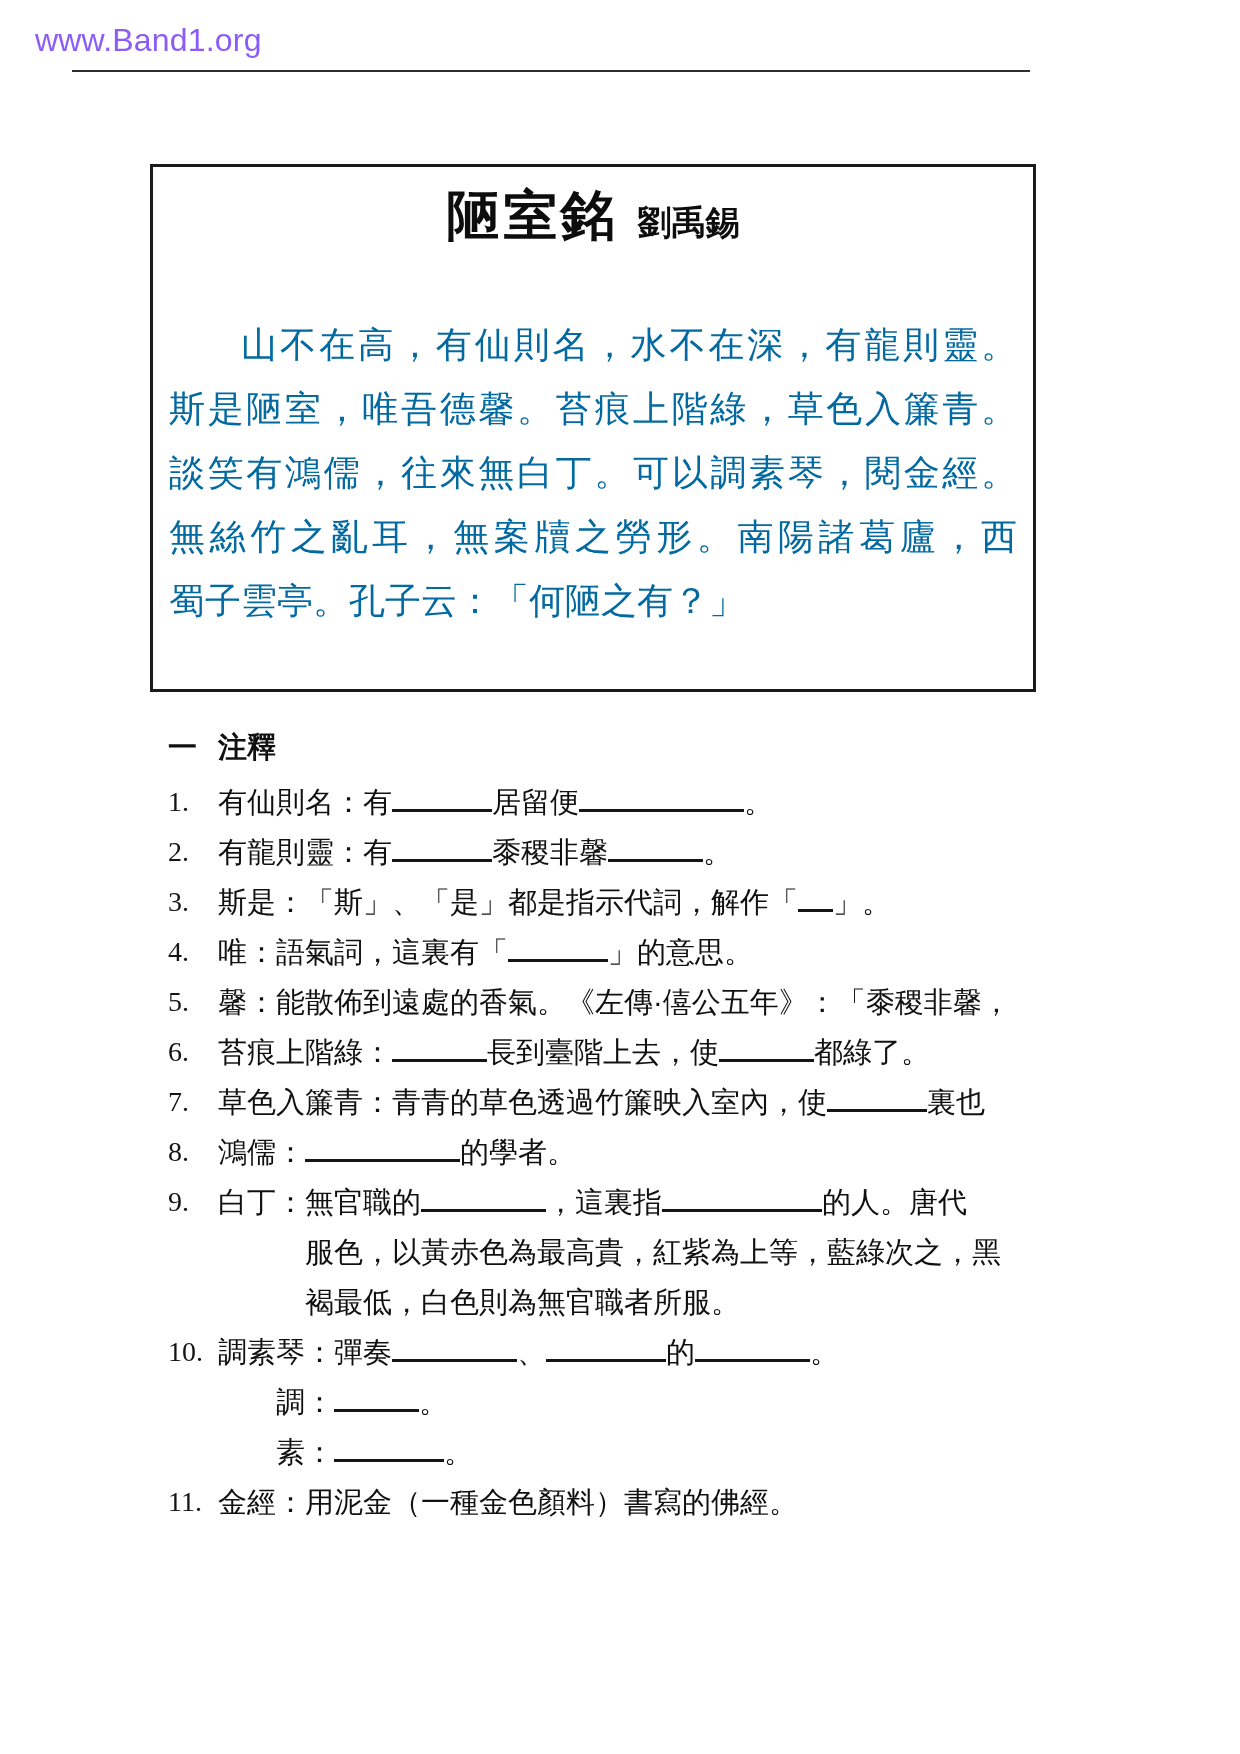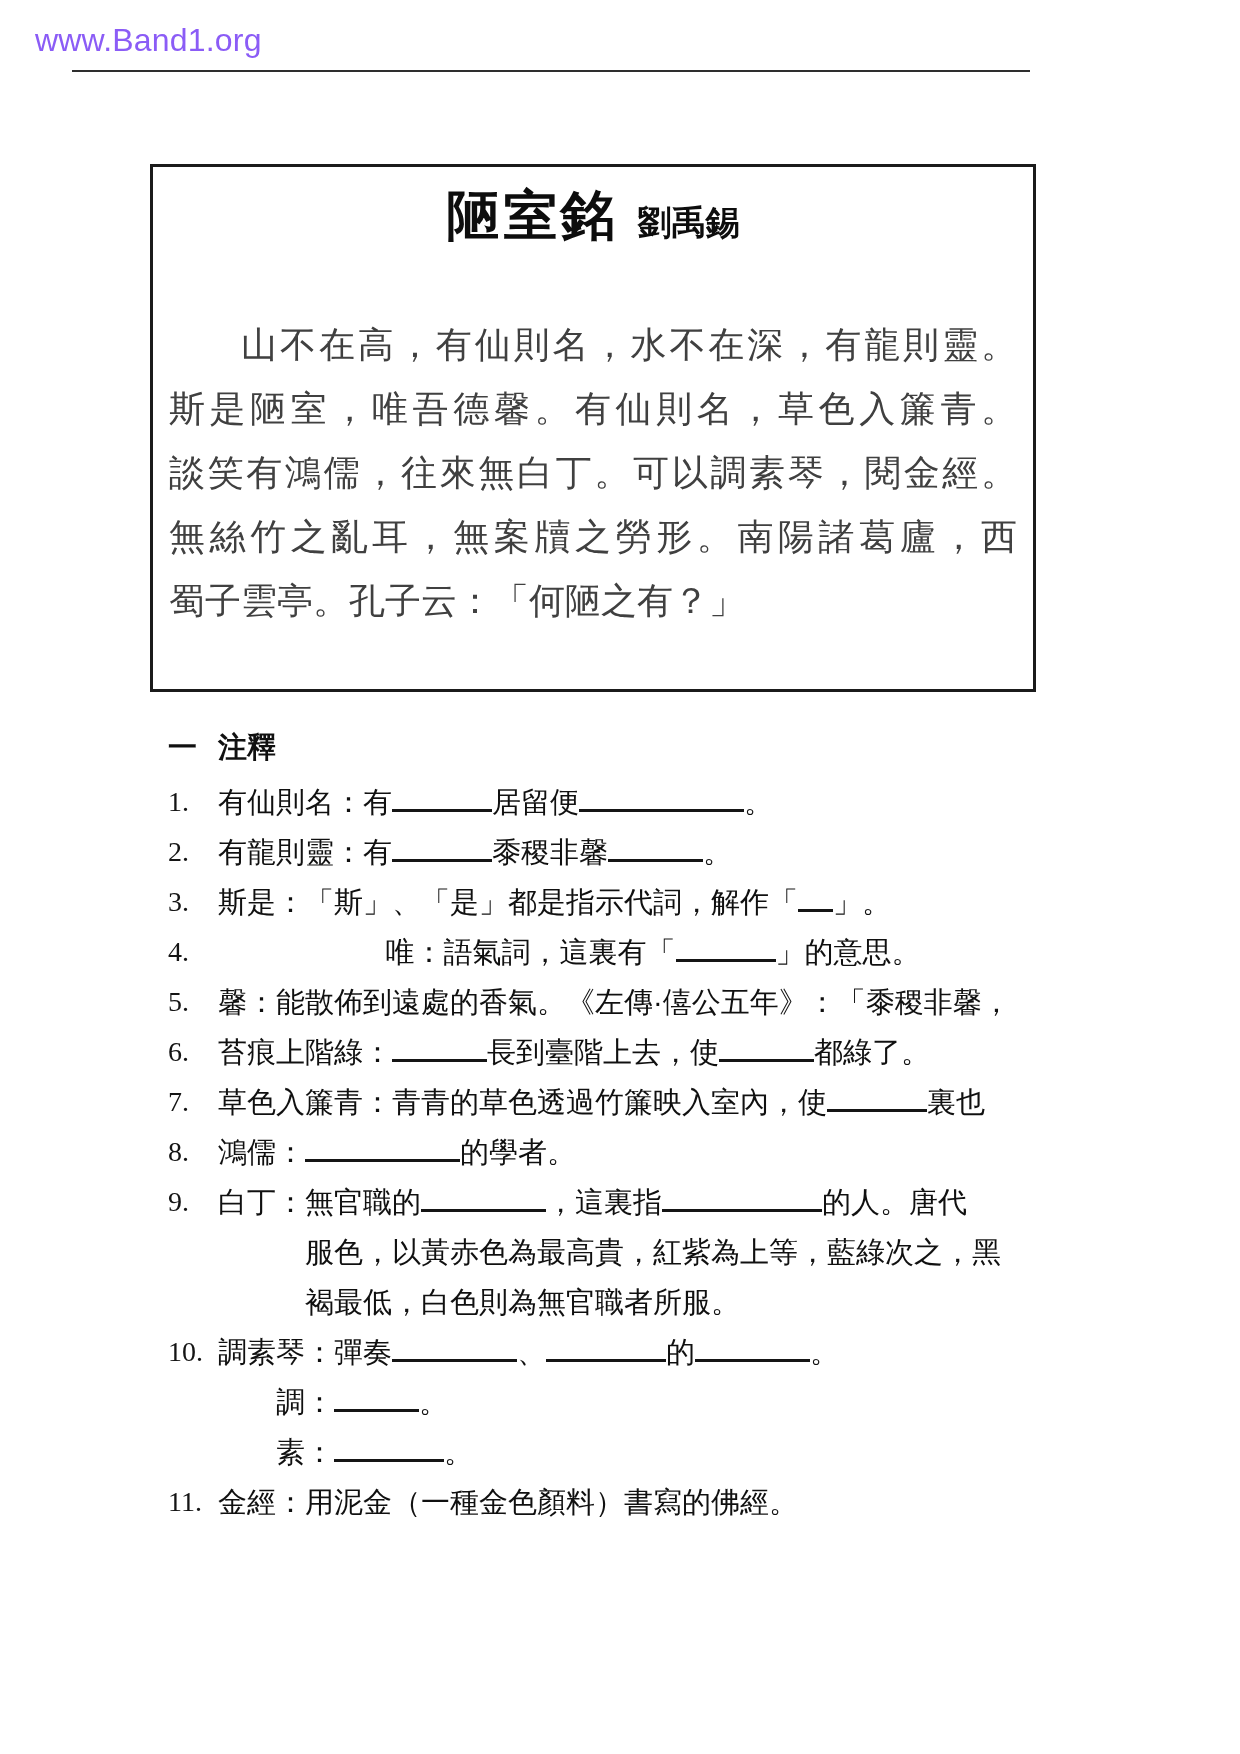--- a/index.html
+++ b/index.html
@@ -17,21 +17,21 @@
     border-top:2px solid #2e2e2e;
   }
   .poem-box{
     position:absolute;left:150px;top:164px;width:886px;height:528px;
     box-sizing:border-box;border:3px solid #1b1b1b;
     padding:16px 16px 0 16px;background:#fff;
   }
   .poem-title-row{text-align:center;line-height:64px;white-space:nowrap;}
   .poem-title-main{font-size:54px;font-weight:bold;letter-spacing:3px;color:#0d0d0d;}
   .poem-title-author{font-size:34px;font-weight:bold;margin-left:20px;color:#0d0d0d;}
-  .poem-body{margin-top:52px;font-size:36px;line-height:64px;color:#404040;}
+  .poem-body{margin-top:52px;font-size:36px;line-height:64px;color:#0369a1;}
   .poem-line{text-align:justify;text-align-last:justify;}
   .poem-line.first{text-indent:72px;}
   .poem-line.last{text-align-last:left;}
   .notes{
     position:absolute;left:168px;top:722px;width:920px;
     font-size:29px;line-height:50px;color:#101010;
   }
   .notes-heading{
     display:grid;grid-template-columns:50px 1fr;font-weight:bold;
     margin-bottom:5px;
@@ -51,21 +51,21 @@
 
 <div class="site-header">www.Band1.org</div>
 <div class="header-rule"></div>
 
 <div class="poem-box">
   <div class="poem-title-row">
     <span class="poem-title-main">陋室銘</span><span class="poem-title-author">劉禹錫</span>
   </div>
   <div class="poem-body" id="poem-body">
       <div class="poem-line first">山不在高，有仙則名，水不在深，有龍則靈。</div>
-      <div class="poem-line">斯是陋室，唯吾德馨。有仙則名，草色入簾青。</div>
+      <div class="poem-line">斯是陋室，唯吾德馨。苔痕上階綠，草色入簾青。</div>
       <div class="poem-line">談笑有鴻儒，往來無白丁。可以調素琴，閱金經。</div>
       <div class="poem-line">無絲竹之亂耳，無案牘之勞形。南陽諸葛廬，西</div>
       <div class="poem-line last">蜀子雲亭。孔子云：「何陋之有？」</div>
     </div>
 </div>
 
 <div class="notes">
   <div class="notes-heading">
     <span class="notes-num">一</span>
     <span class="notes-title">注釋</span>
@@ -85,21 +85,21 @@
       </div>
       <div class="note-item">
         <div class="note-number">3.</div>
         <div class="note-content">
           <div class="note-line" style="padding-left: 0em;"><span>斯是：「斯」、「是」都是指示代詞，解作「</span><span class="blank" style="width: 35px;"></span><span>」。</span></div>
         </div>
       </div>
       <div class="note-item">
         <div class="note-number">4.</div>
         <div class="note-content">
-          <div class="note-line" style="padding-left: 0em; text-align: center;"><span>唯：語氣詞，這裏有「</span><span class="blank" style="width: 100px;"></span><span>」的意思。</span></div>
+          <div class="note-line" style="padding-left: 0em;"><span>唯：語氣詞，這裏有「</span><span class="blank" style="width: 100px;"></span><span>」的意思。</span></div>
         </div>
       </div>
       <div class="note-item">
         <div class="note-number">5.</div>
         <div class="note-content">
           <div class="note-line" style="padding-left: 0em;"><span>馨：能散佈到遠處的香氣。《左傳·僖公五年》：「黍稷非馨，</span></div>
         </div>
       </div>
       <div class="note-item">
         <div class="note-number">6.</div>

